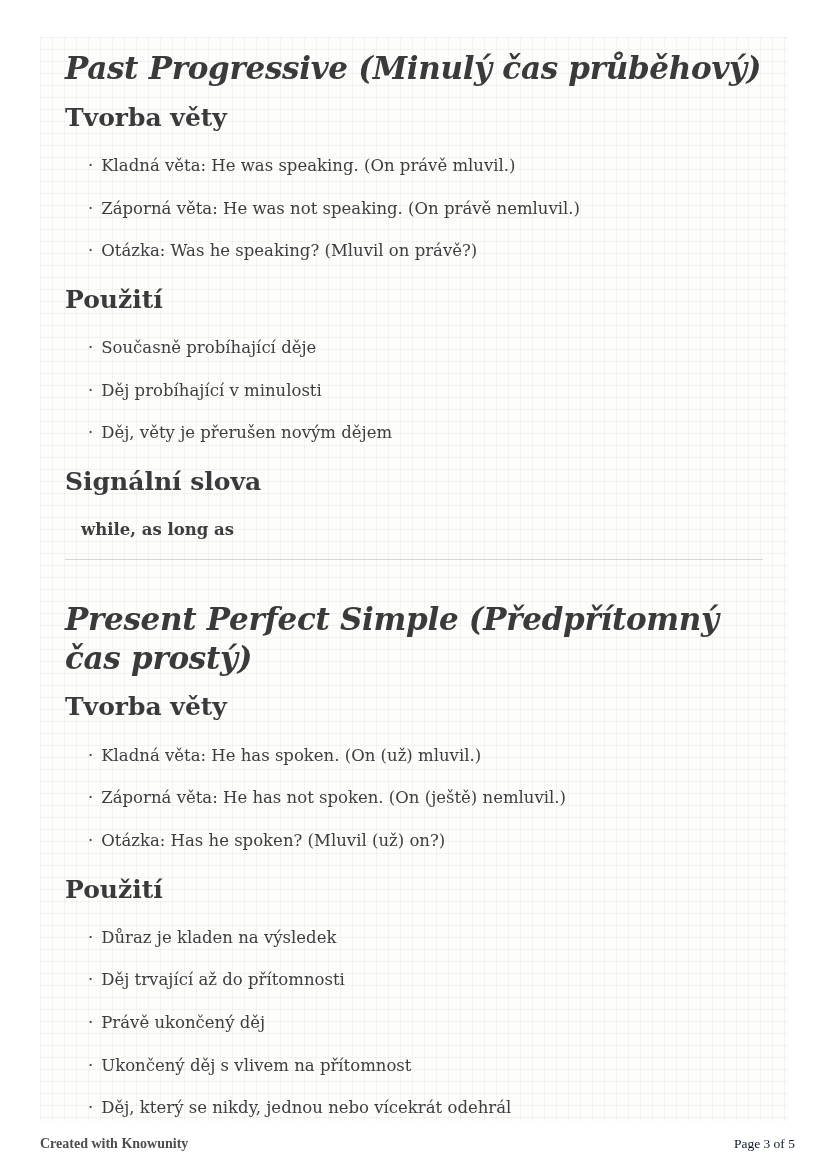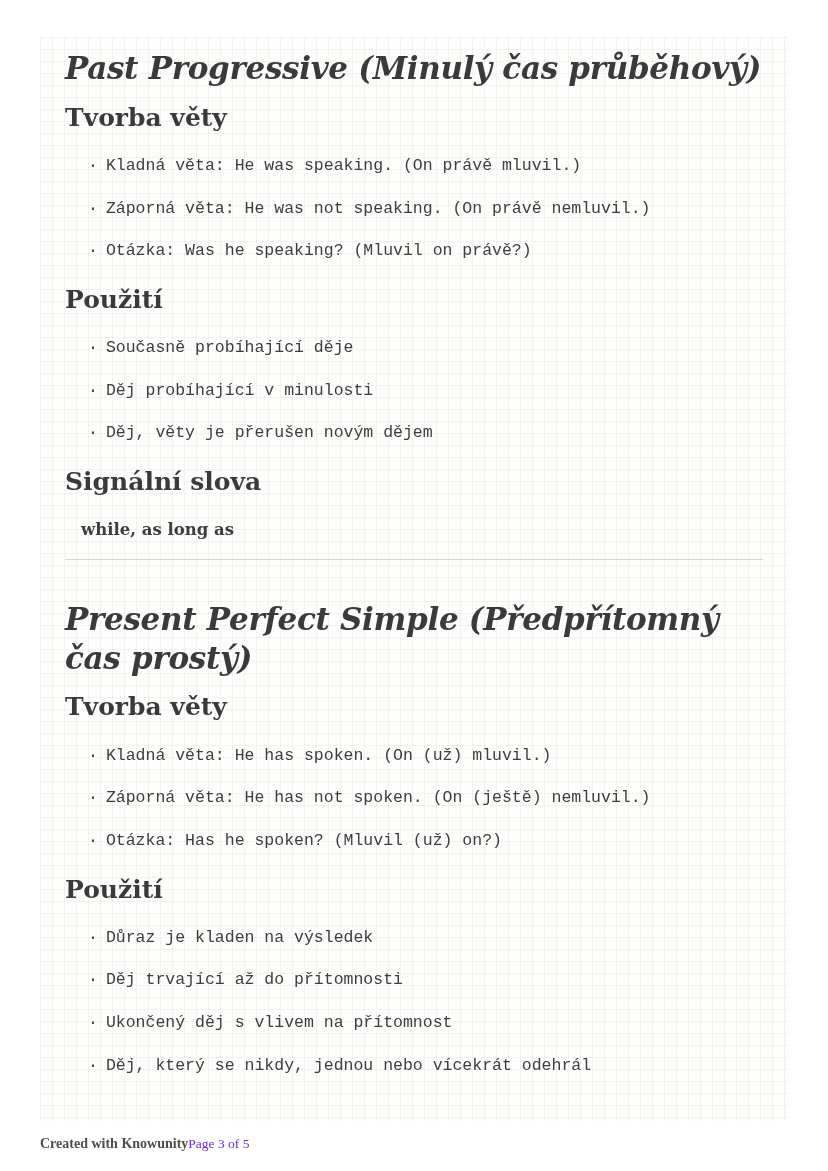--- a/index.html
+++ b/index.html
@@ -42,21 +42,20 @@
     font-size: 25px;
     line-height: 1.25;
     font-weight: bold;
     margin: 0 0 23px 0;
     color: #3a3a3a;
   }
   ul.bullet-list {
     list-style: none;
     margin: 0 0 0 23px;
     padding: 0;
-    font-family: Liberation Mono, monospace;
   }
   ul.bullet-list li {
     font-size: 16.5px;
     line-height: 1.25;
     margin: 0 0 22px 0;
   }
   ul.bullet-list li::before {
     content: "\00B7";
     margin-right: 8px;
   }
@@ -70,32 +69,33 @@
     border: none;
     border-top: 1px solid #d6d5d3;
     margin: 18px 0 40px 0;
   }
   .footer {
     position: absolute;
     left: 40px;
     right: 33px;
     top: 1136px;
     display: flex;
+    justify-content: space-between;
     align-items: baseline;
     font-family: "Liberation Serif", serif;
   }
   .footer .credit {
     font-size: 14px;
     font-weight: bold;
     color: #4d4d4d;
   }
   .footer .page-num {
     font-size: 13.5px;
     font-weight: normal;
-    color: #6d28d9;
+    color: #0f172a;
   }
 </style>
 </head>
 <body>
 
 <div class="grid-paper">
 
   <section>
     <h1 class="doc-title">Past Progressive (Minulý čas průběhový)</h1>
 
@@ -126,20 +126,21 @@
     <ul class="bullet-list">
       <li>Kladná věta: He has spoken. (On (už) mluvil.)</li>
       <li>Záporná věta: He has not spoken. (On (ještě) nemluvil.)</li>
       <li>Otázka: Has he spoken? (Mluvil (už) on?)</li>
     </ul>
 
     <h2 class="sub-heading">Použití</h2>
     <ul class="bullet-list">
       <li>Důraz je kladen na výsledek</li>
       <li>Děj trvající až do přítomnosti</li>
+      <li>Právě ukončený děj</li>
       <li>Ukončený děj s vlivem na přítomnost</li>
       <li>Děj, který se nikdy, jednou nebo vícekrát odehrál</li>
     </ul>
   </section>
 
 </div>
 
 <div class="footer">
   <span class="credit">Created with Knowunity</span>
   <span class="page-num">Page 3 of 5</span>

